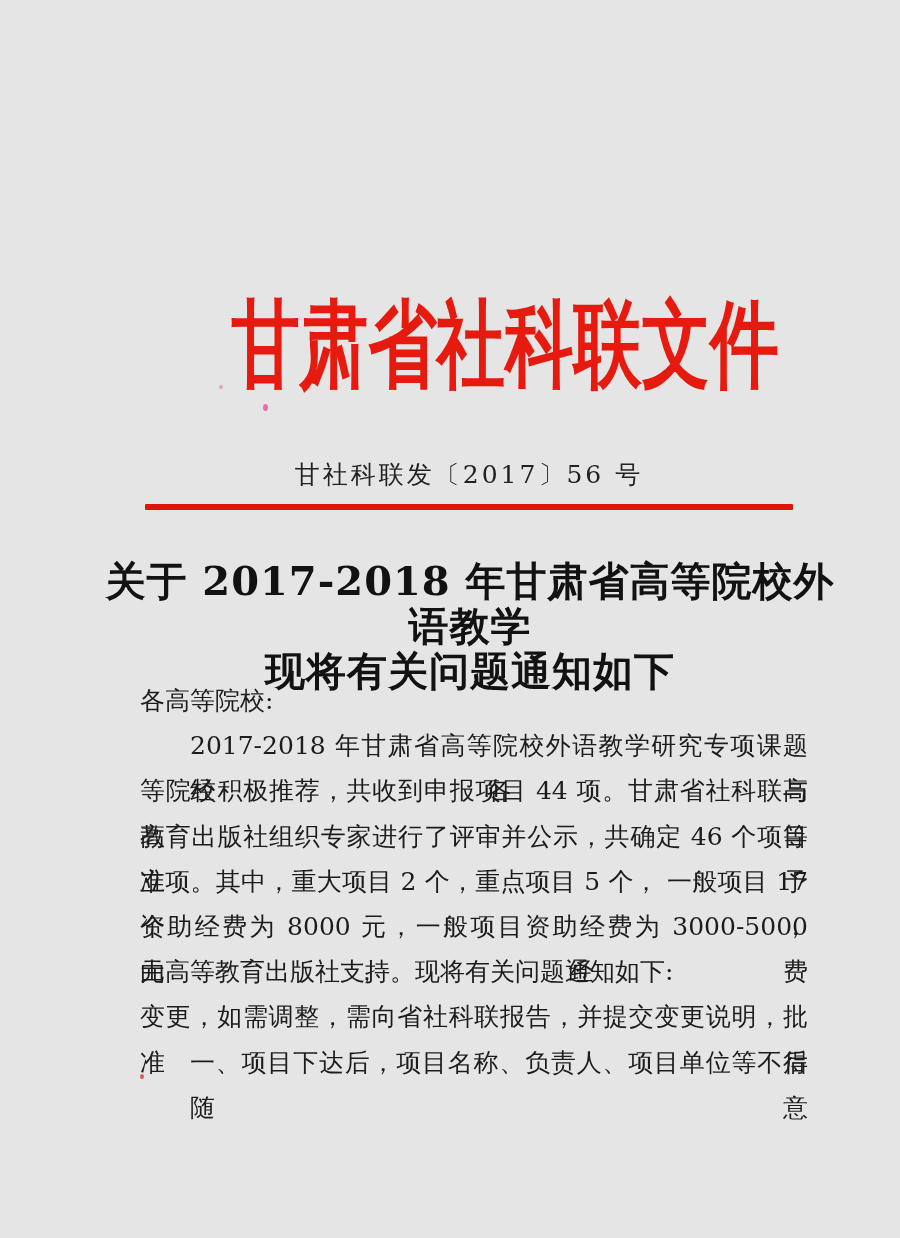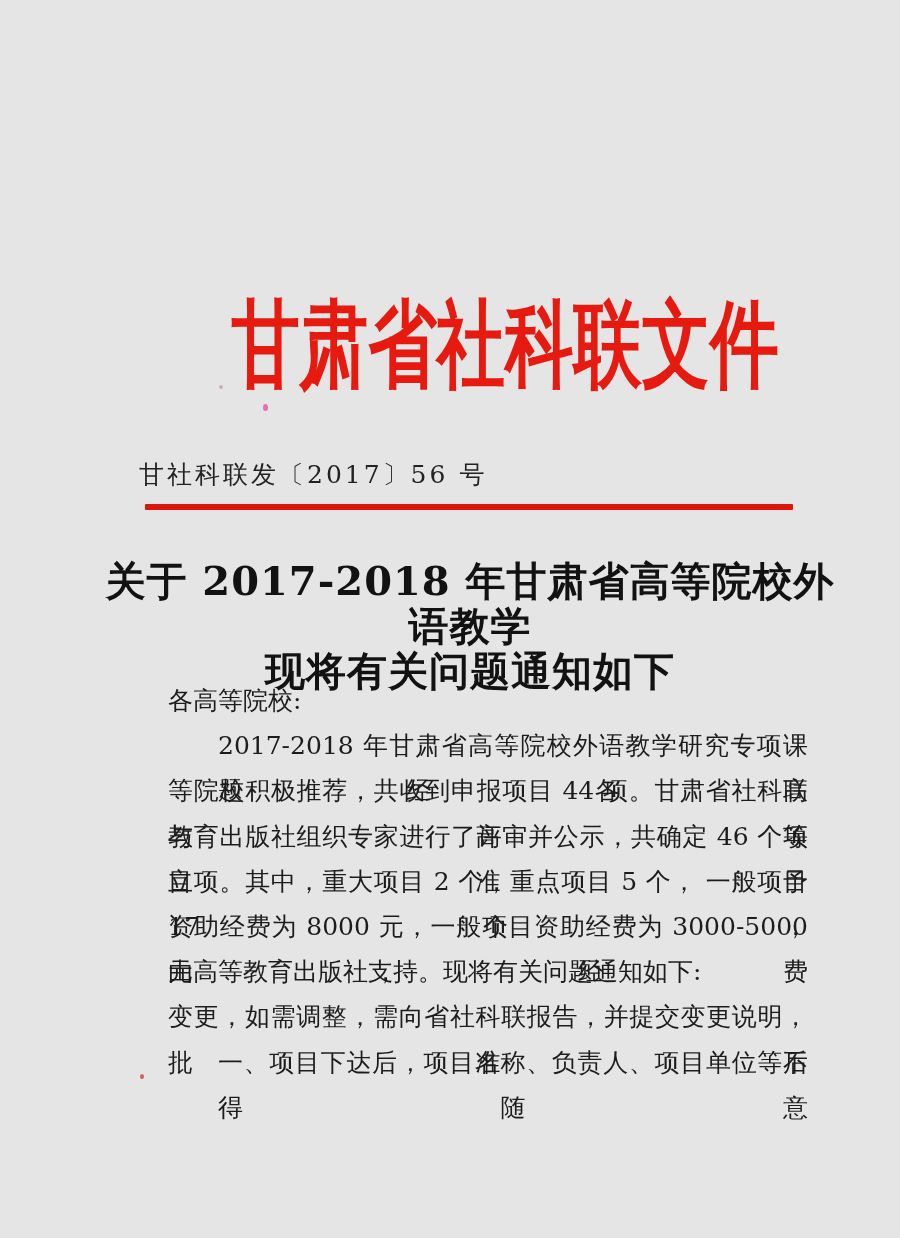--- a/index.html
+++ b/index.html
@@ -26,21 +26,21 @@
     color: #e71a0f;
     white-space: nowrap;
     transform: scaleX(0.72);
     transform-origin: center top;
     letter-spacing: 0px;
   }
   
   .doc-number {
     position: absolute;
     top: 458px; left: 139px; width: 660px;
-    text-align: left;
+    text-align: center;
     font-size: 25px;
     letter-spacing: 3px;
     color: #222222;
     white-space: nowrap;
   }
   
   .red-rule {
     position: absolute;
     top: 504px; left: 145px;
     width: 648px; height: 6px;
@@ -60,21 +60,21 @@
   }
   
   .body-block {
     position: absolute;
     top: 678px; left: 140px;
     width: 668px;
     font-size: 25px;
     line-height: 45.2px;
     color: #1c1c1c;
   }
-  .line { height: 45.2px; white-space: nowrap; margin-left: 28px; }
+  .line { height: 45.2px; white-space: nowrap; }
   .line.full {
     white-space: normal;
     text-align: justify;
     text-align-last: justify;
   }
   .line.indent { padding-left: 50px; }
   
   .speckle { position: absolute; border-radius: 50%; }
   .speckle.s1 { left: 263px; top: 404px; width: 5px; height: 7px; background: #e858a8; opacity: .85; }
   .speckle.s2 { left: 219px; top: 385px; width: 4px; height: 4px; background: #d46fae; opacity: .55; }

